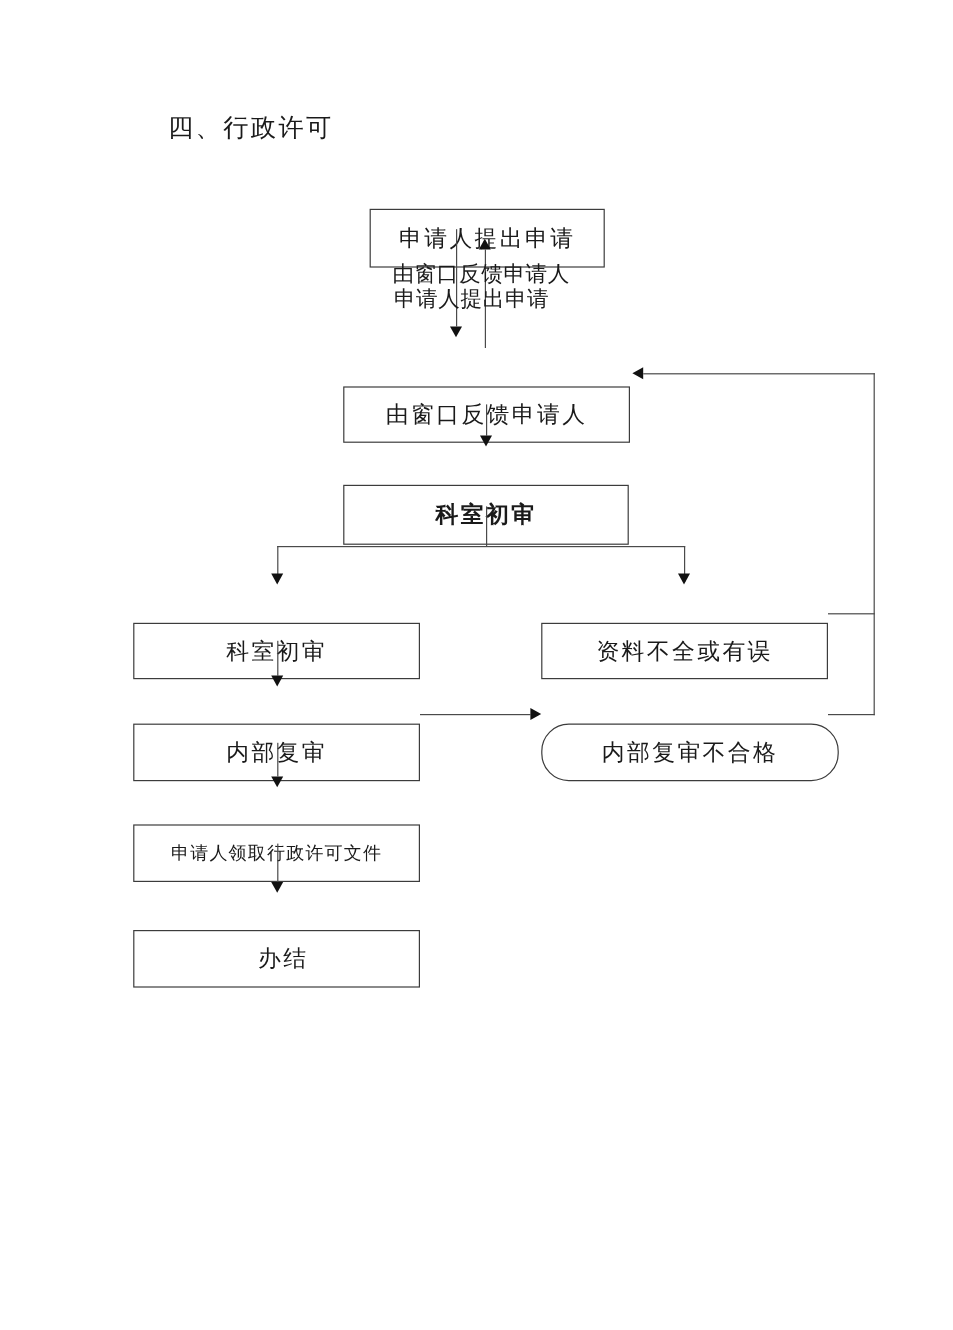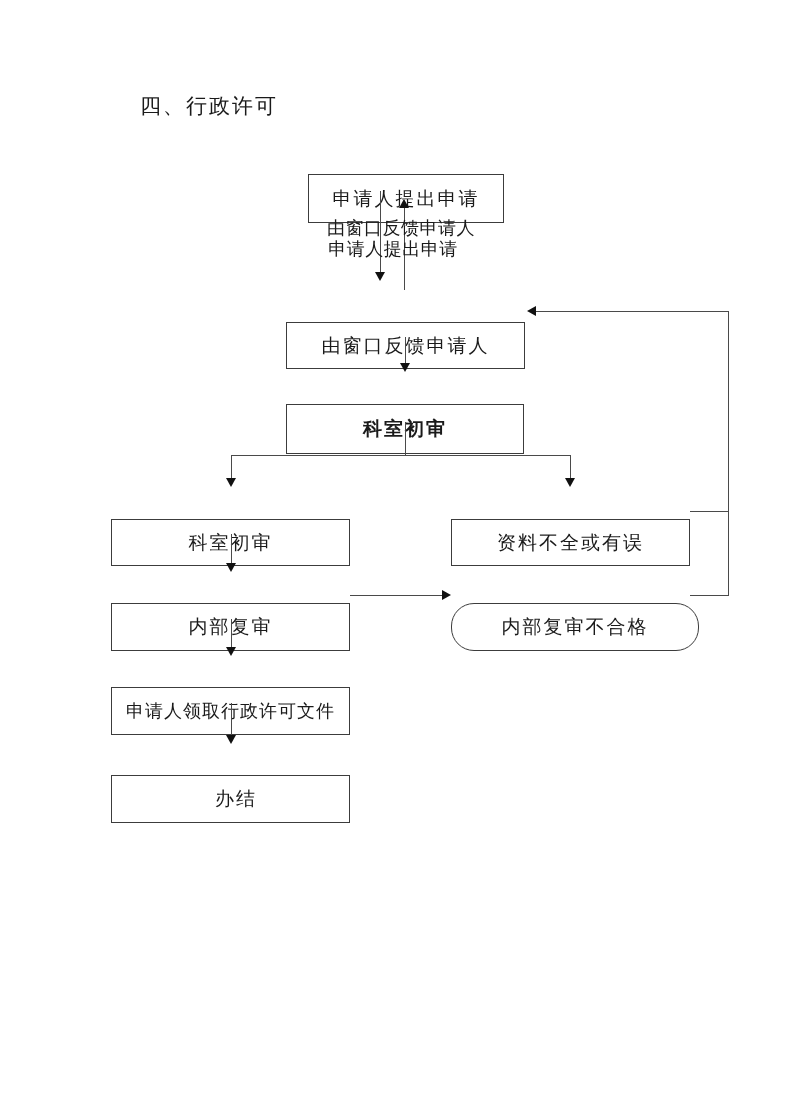--- a/index.html
+++ b/index.html
@@ -36,21 +36,21 @@
     align-items: center;
     justify-content: center;
     text-align: center;
     font-size: 19px;
     letter-spacing: 2px;
     color: #1a1a1a;
     white-space: nowrap;
     margin-top: 32px;
   }
   .node.small-text {
-    font-size: 18px;
+    font-size: 15px;
     letter-spacing: 1px;
   }
   
   .vline {
     position: absolute;
     width: 0;
     border-left: 1px solid #4a4a4a;
   }
   .hline {
     position: absolute;

